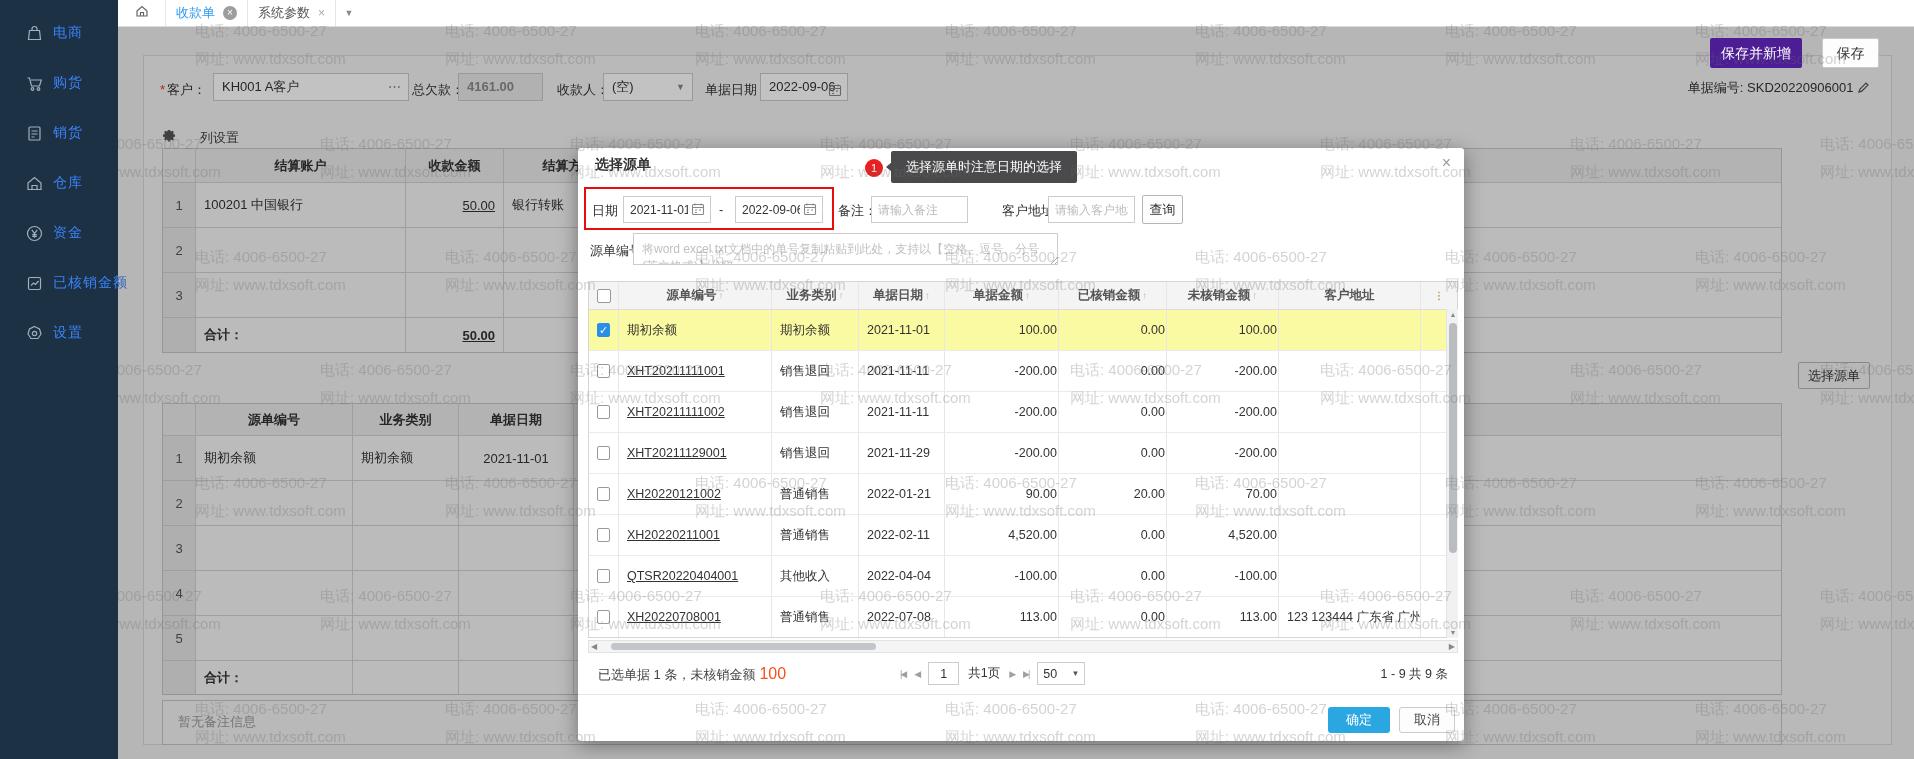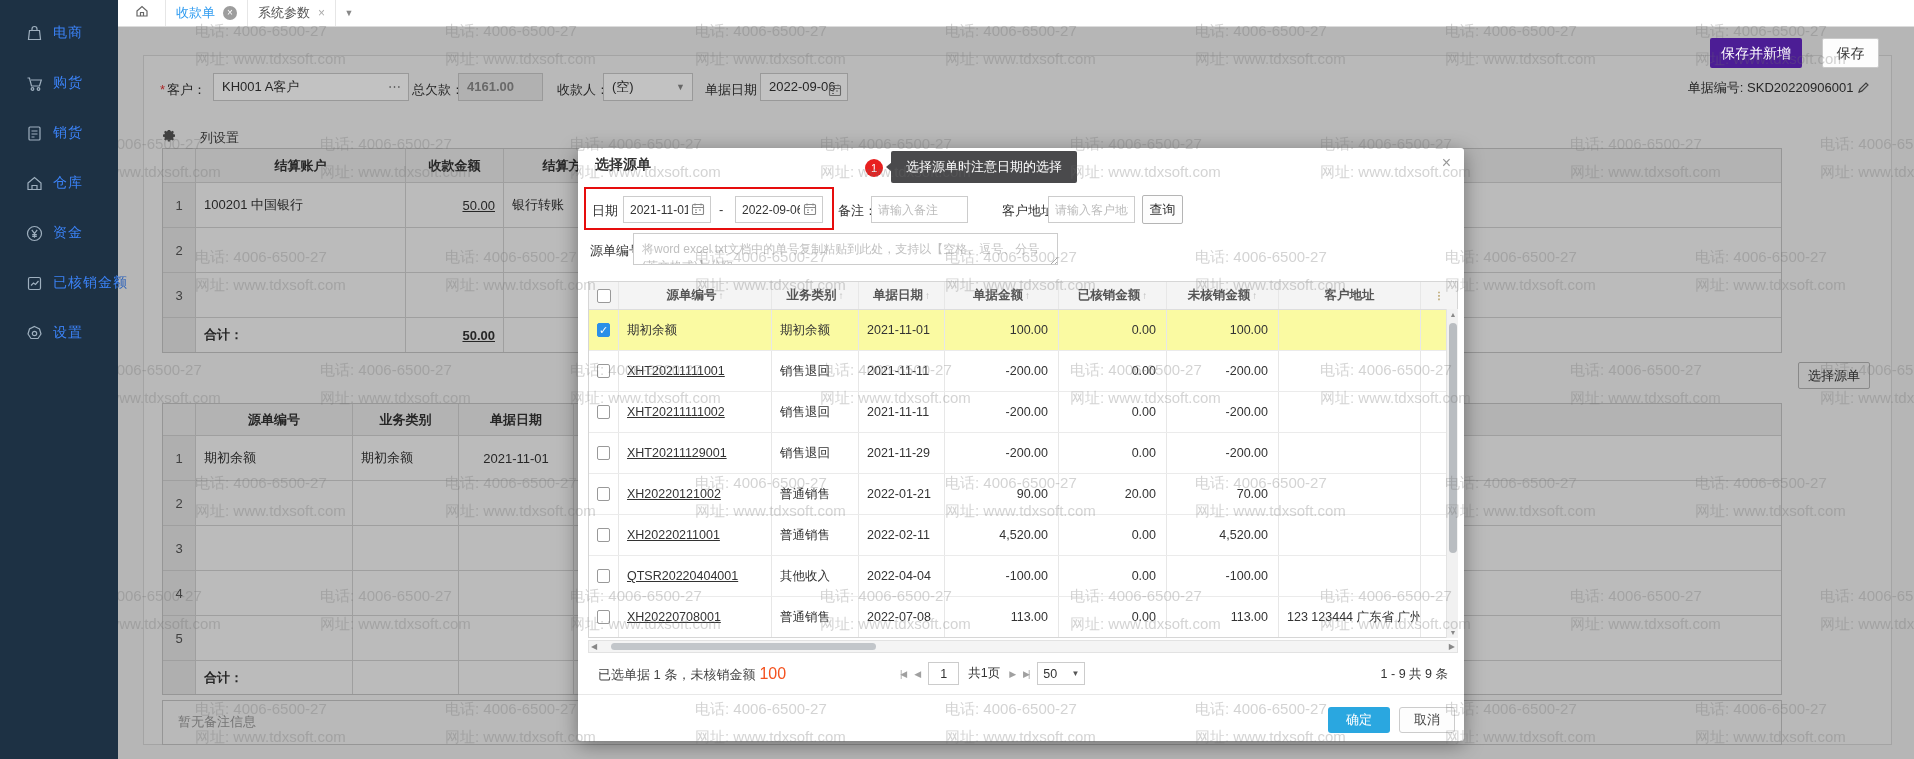--- a/index.html
+++ b/index.html
@@ -80,21 +80,21 @@
   .ta-grip { position:absolute; left:470px; top:107px; width:9px; height:9px; background:
      repeating-linear-gradient(135deg, transparent 0 2px, #aaa 2px 3px); clip-path:polygon(100% 0,100% 100%,0 100%); }
 
   
   .grid { position:absolute; left:10px; top:133px; width:870px; height:357px; border:1px solid #d6d6d6; overflow:hidden; }
   .g-row { display:grid; grid-template-columns:30px 153px 87px 86px 114px 108px 112px 142px 1fr; height:41px; border-bottom:1px solid #ebebeb; background:#fff; }
   .g-head { height:28px; background:#f4f4f4; border-bottom:1px solid #ddd; }
   .g-cell { display:flex; align-items:center; font-size:12.5px; color:#333; border-right:1px solid #e7e7e7; overflow:hidden; white-space:nowrap; padding:0 8px; }
   .g-cell:last-child { border-right:none; }
   .g-head .g-cell { justify-content:center; color:#555; font-weight:bold; padding:0 2px; gap:2px; }
-  .g-cell.ar { justify-content:flex-end; padding-right:10px; }
+  .g-cell.ar { justify-content:flex-end; padding-right:1px; }
   .sort { color:#b9b9b9; font-size:10px; font-weight:normal; }
   .g-row.selected { background:#fafaa2; }
   .g-cell .link { text-decoration:underline; cursor:pointer; }
   .cbx { width:14px; height:14px; border:1px solid #999; background:#fff; border-radius:2px; margin:0 auto; font-size:11px; line-height:13px; text-align:center; color:#fff; cursor:pointer; }
   .cbx.on { background:#2a8fe8; border-color:#2a8fe8; }
   .dots3 { color:#b9a26a; font-size:10px; }
 
   .vscroll { position:absolute; left:868px; top:161px; width:12px; height:329px; background:#f1f1f1; border-left:1px solid #e3e3e3; }
   .vthumb { position:absolute; left:2px; top:14px; width:8px; height:230px; background:#b9bdc1; border-radius:4px; }
   .varr { position:absolute; left:0; width:12px; font-size:7px; color:#888; text-align:center; }

